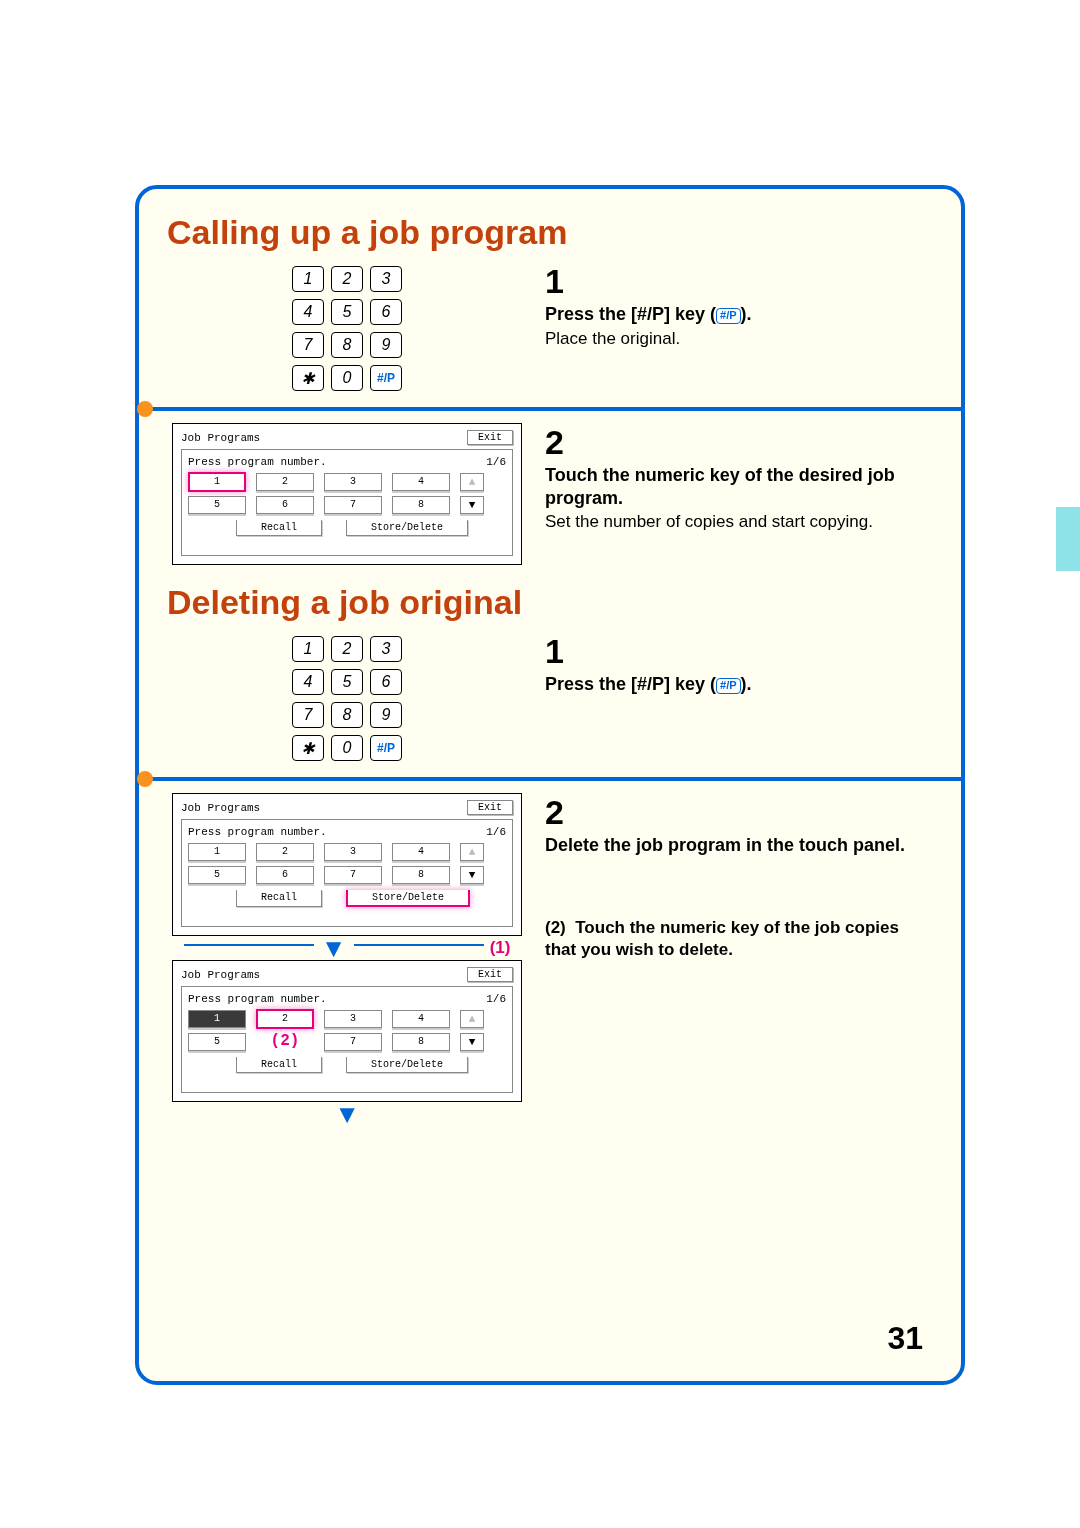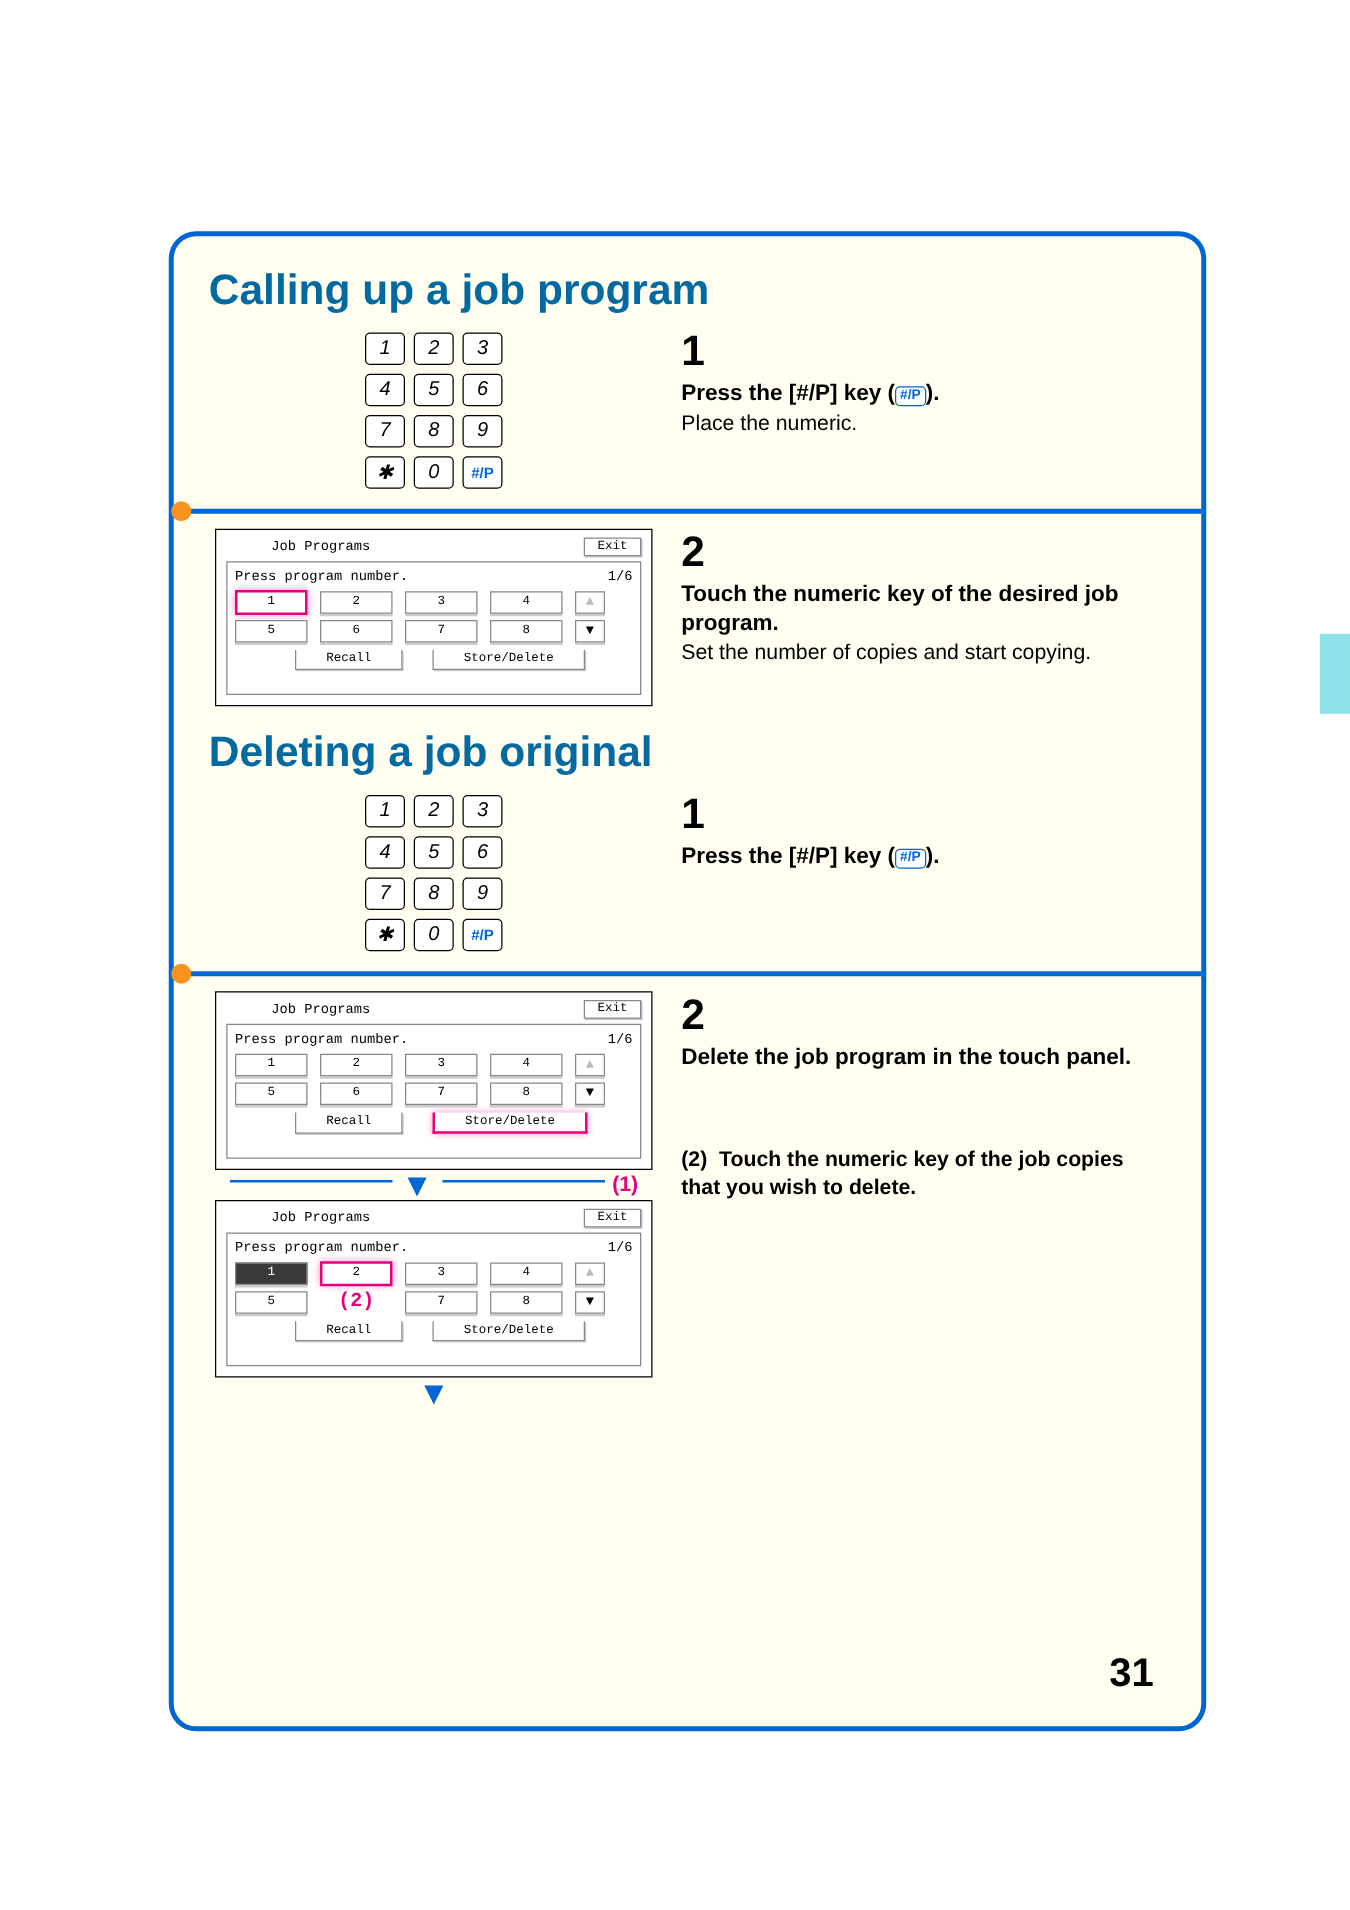--- a/index.html
+++ b/index.html
@@ -21,21 +21,21 @@
   border: 4px solid #0066d6;
   border-radius: 22px;
   background: #fffef0;
   width: 830px;
   height: 1200px;
   position: relative;
   box-sizing: border-box;
   padding: 24px 28px 0 28px;
 }
 .heading {
-  color: #0369a1;
+  color: #c2410c;
   font-size: 34px;
   font-weight: bold;
   margin: 0 0 10px 0;
 }
 .step-row {
   display: flex;
   gap: 18px;
   align-items: flex-start;
 }
 .left-col {
@@ -136,21 +136,20 @@
   position: relative;
 }
 .panel-inner {
   padding: 6px 8px 8px 8px;
 }
 .panel-head {
   display: flex;
   justify-content: space-between;
   align-items: center;
   margin-bottom: 4px;
-  margin-left: 36px;
 }
 .panel-head .title {
   font-size: 11px;
 }
 .exit-btn {
   border: 1px solid #888;
   padding: 1px 10px;
   font-size: 10px;
   box-shadow: 1px 1px 0 #bbb;
   background: #fff;
@@ -281,21 +280,21 @@
           <div class="key">✱</div>
           <div class="key">0</div>
           <div class="key hp">#/P</div>
         </div>
       </div>
       <div class="right-col">
         <p class="step-num">1</p>
         <p class="step-bold">
           <span>Press the [#/P] key (</span><span class="hp-badge">#/P</span><span>).</span>
         </p>
-        <p class="step-text">Place the numeric.</p>
+        <p class="step-text">Place the original.</p>
       </div>
     </div>
 
     <div class="divider">
         <div class="line"></div>
         <div class="dot"></div>
       </div>
 
     <div class="step-row">
       <div class="left-col">

